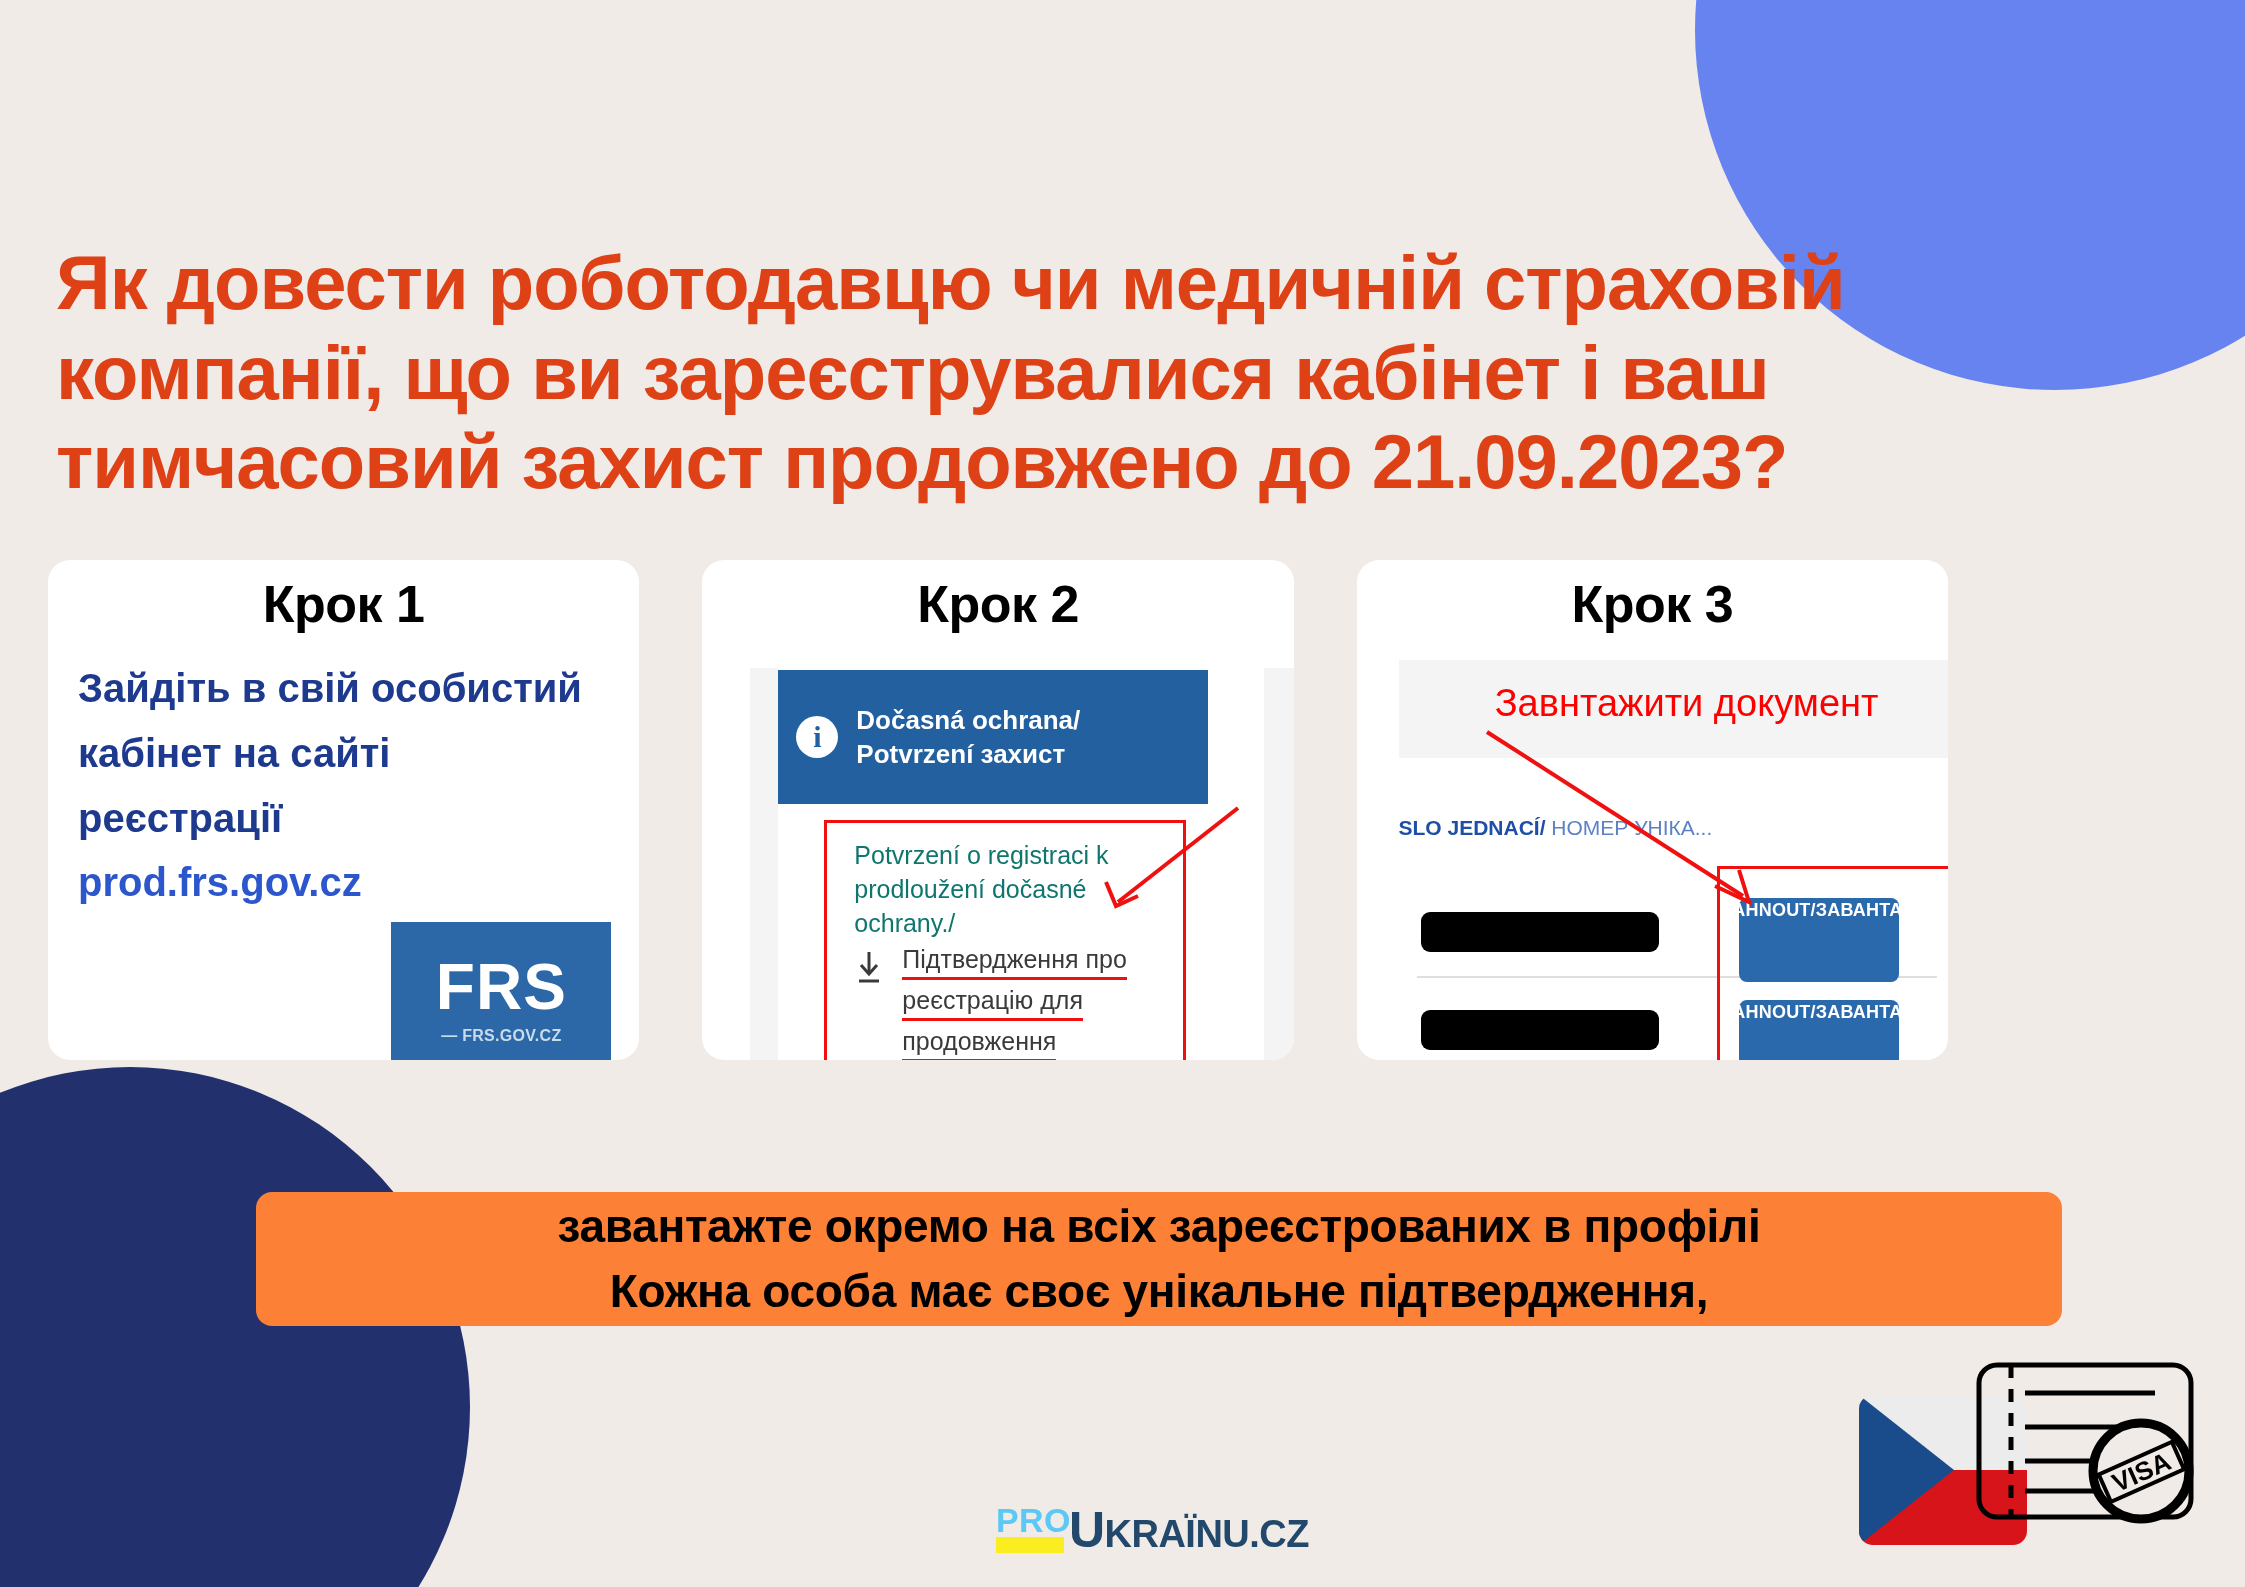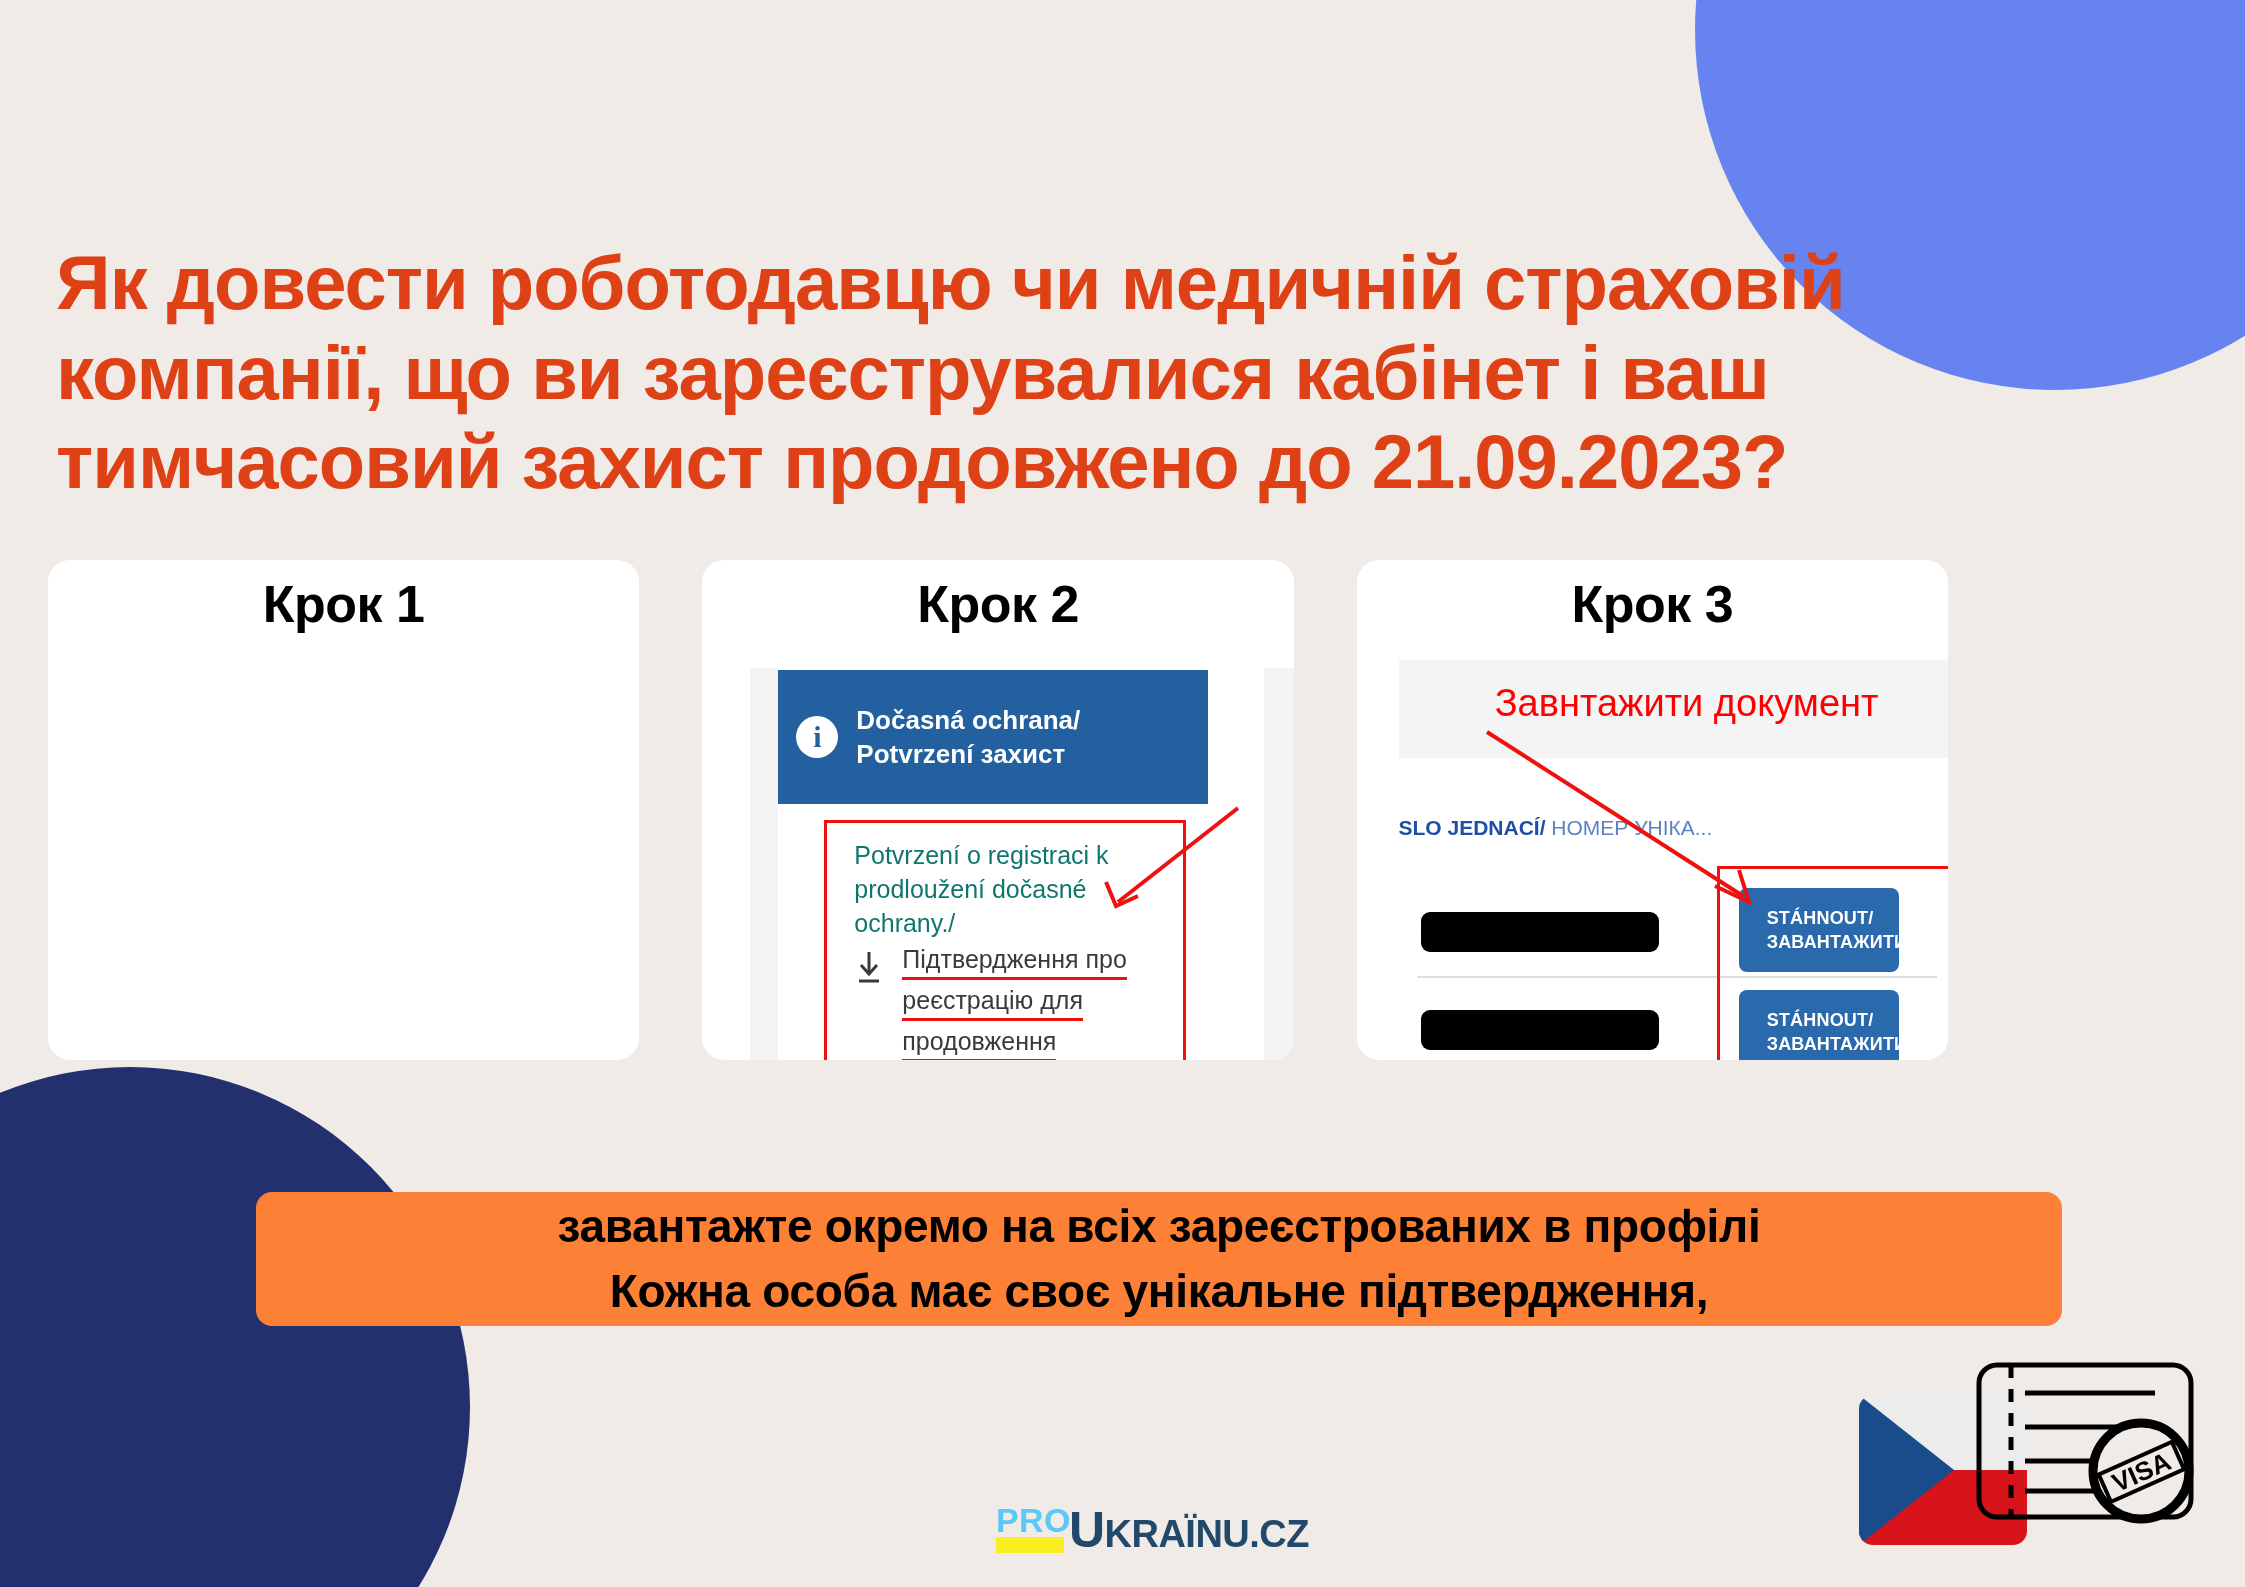--- a/index.html
+++ b/index.html
@@ -274,23 +274,24 @@
     left: 18px; top: 316px;
     width: 520px; height: 2px;
     background: #DEDEDE;
   }
   .dl-btn {
     position: absolute;
     width: 160px; height: 84px;
     background: #2A69AC;
     border-radius: 8px;
     display: flex;
-    flex-direction: column;
+    flex-direction: row;
     justify-content: center;
     padding-left: 28px;
+    margin-top: 10px;
   }
   .dl-btn.b1 { left: 340px; top: 228px; }
   .dl-btn.b2 { left: 340px; top: 330px; }
   .dl-btn span {
     color: #ffffff;
     font-size: 18px;
     font-weight: bold;
     line-height: 1.35;
     letter-spacing: 0.2px;
   }
@@ -386,20 +387,30 @@
   <div class="headline">
     <div>Як довести роботодавцю чи медичній страховій</div>
     <div>компанії, що ви зареєструвалися кабінет і ваш</div>
     <div>тимчасовий захист продовжено до 21.09.2023?</div>
   </div>
 
   <div class="cards">
 
     <div class="card">
       <div class="card-title">Крок 1</div>
+      <div class="c1-body">
+        <div class="c1-line">Зайдіть в свій особистий</div>
+        <div class="c1-line">кабінет на сайті</div>
+        <div class="c1-line">реєстрації</div>
+        <div class="c1-url">prod.frs.gov.cz</div>
+        <div class="frs-logo">
+          <div class="frs-main">FRS</div>
+          <div class="frs-sub">— FRS.GOV.CZ</div>
+        </div>
+      </div>
     </div>
 
     <div class="card">
       <div class="card-title">Крок 2</div>
 
       <div class="shot2">
         <div class="shot2-inner"></div>
 
         <div class="partial-L">L</div>
 

